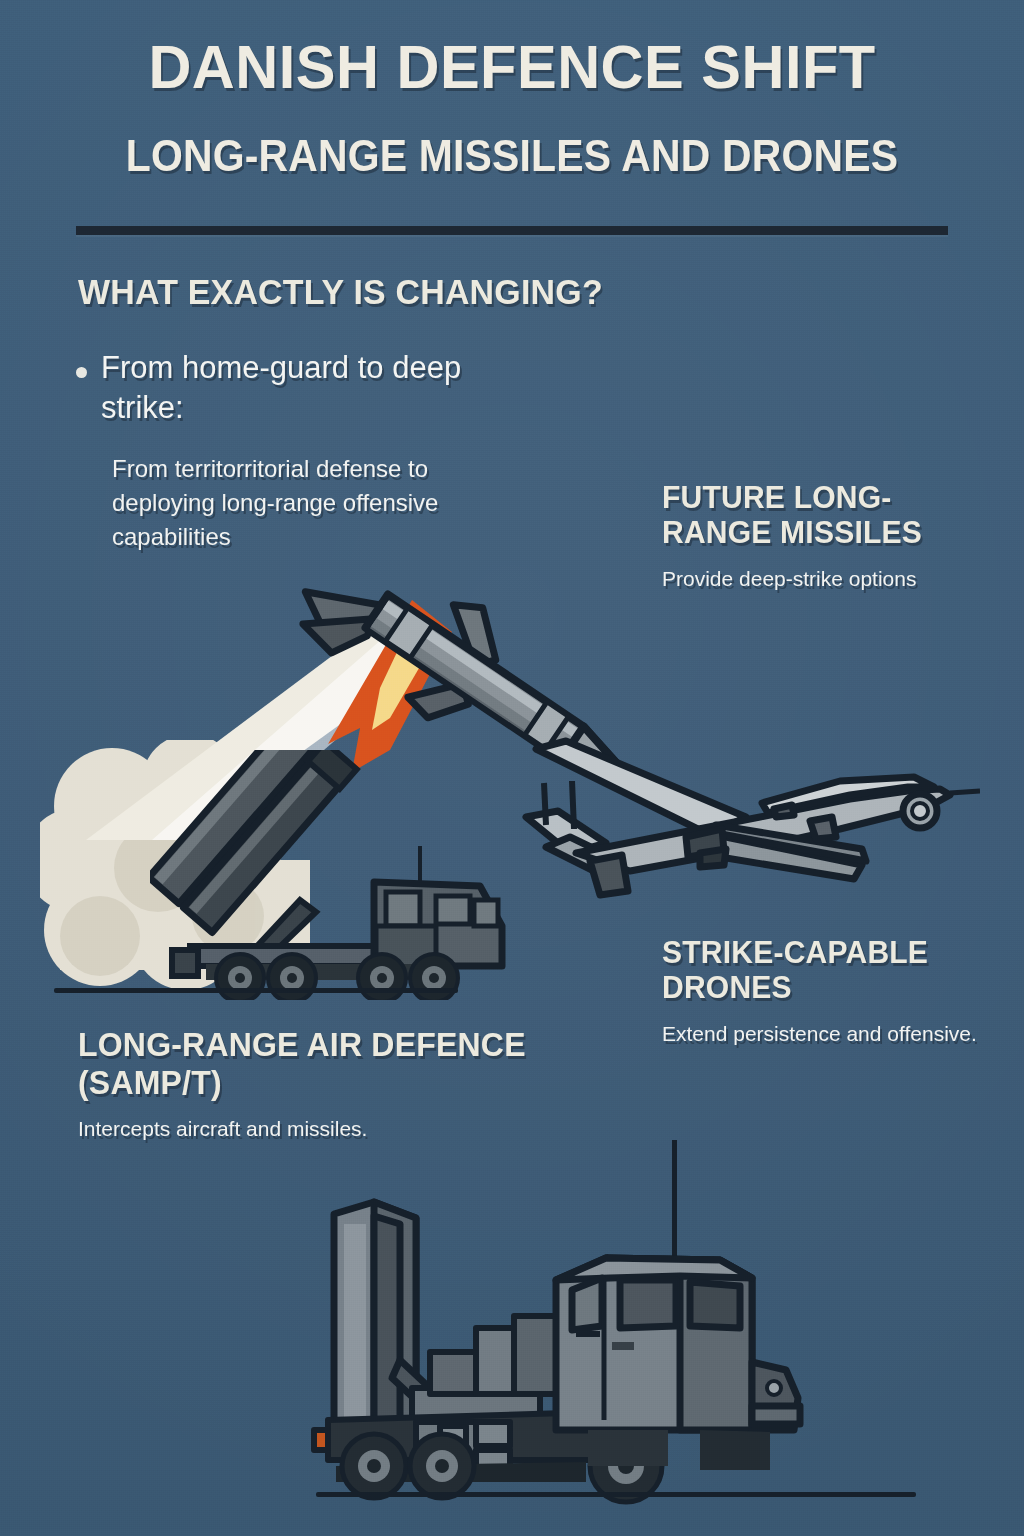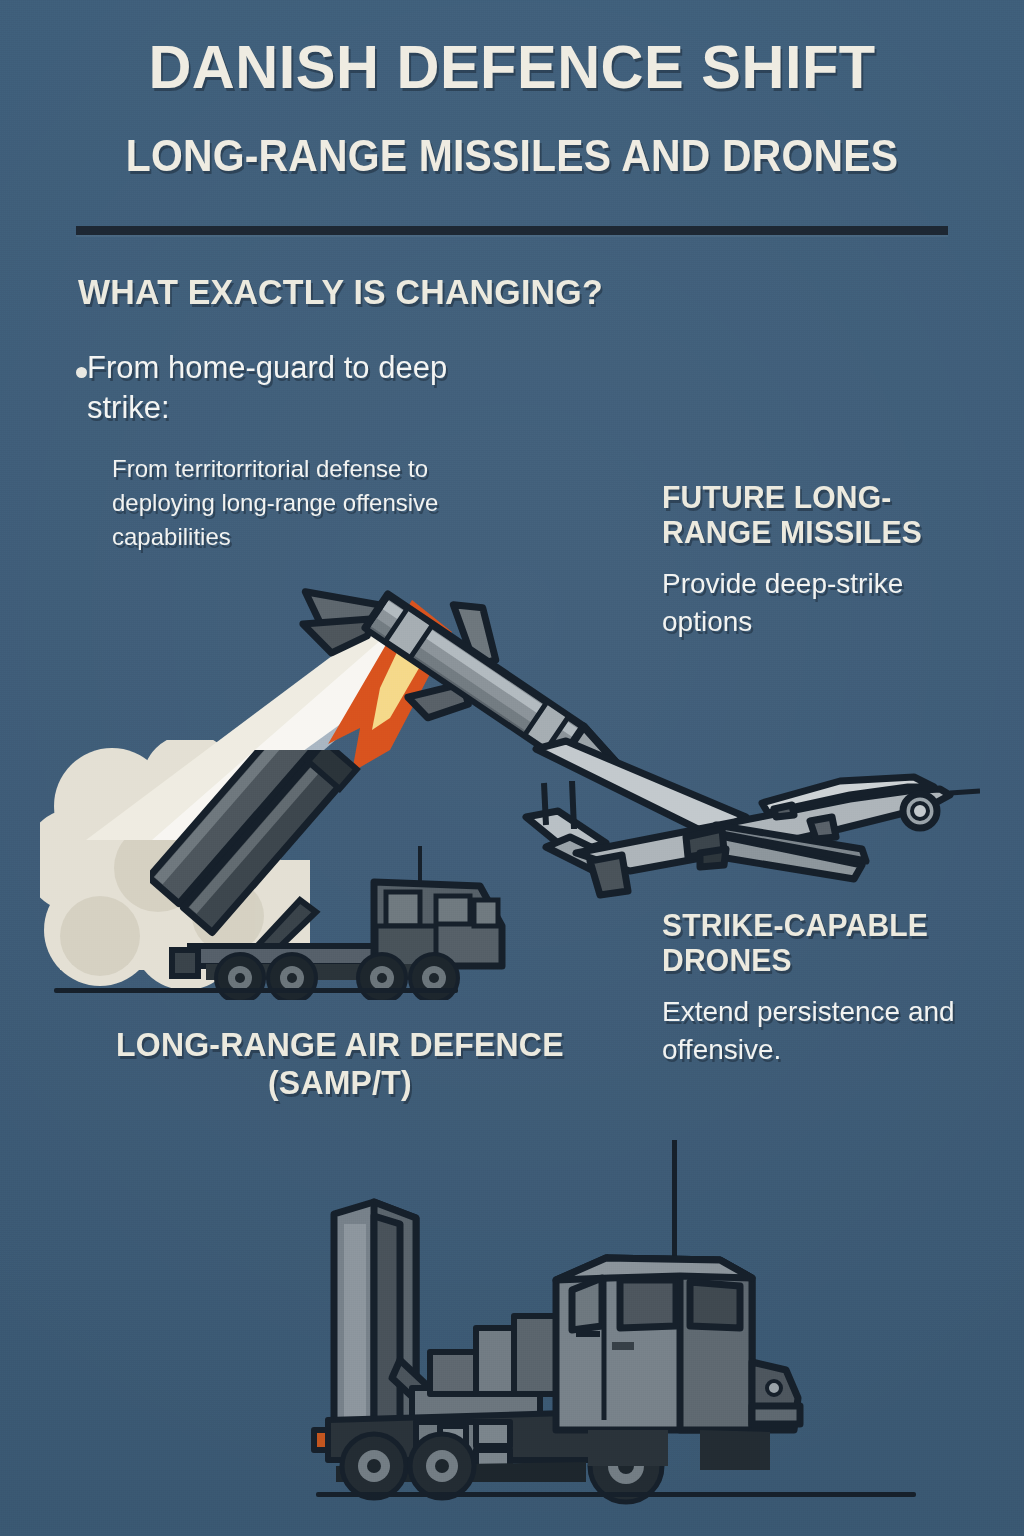--- a/index.html
+++ b/index.html
@@ -60,44 +60,44 @@
   #q-head{
     position:absolute;left:78px;top:272px;
     font-size:35px;font-weight:bold;
     color:#eceadf;letter-spacing:.2px;
     transform:scaleX(.97);transform-origin:left center;
   }
 
   #bullet-block{
     position:absolute;left:76px;top:348px;width:450px;
   }
-  #bullet-block .row{display:flex;align-items:flex-start;}
+  #bullet-block .row{display:flex;align-items:flex-start;gap:14px;}
   #bullet-dot{
     flex:0 0 auto;width:11px;height:11px;border-radius:50%;
     background:#e8e8e2;margin-top:19px;
   }
   #bullet-lead{
     font-size:31px;line-height:1.30;color:#f4f5f3;font-weight:normal;
   }
   #bullet-body{
     position:absolute;left:112px;top:452px;width:400px;
     font-size:24px;line-height:1.42;color:#f2f3f1;
   }
 
   .col-head{
     font-size:31px;font-weight:bold;line-height:1.14;
     color:#ecead f;color:#eceadf;letter-spacing:.2px;
     transform:scaleX(.97);transform-origin:left center;
   }
   .col-body{
-    font-size:28px;line-height:1.36;color:#f2f3f1;margin-top:14px;
+    font-size:21px;line-height:1.36;color:#f2f3f1;margin-top:14px;
   }
   #blk-future{ position:absolute;left:662px;top:444px;width:330px;margin-top:36px; }
-  #blk-drones{ position:absolute;left:662px;top:908px;width:340px; }
-  #blk-samp  { position:absolute;left:78px; top:1026px;width:540px;text-align:center; }
+  #blk-drones{ position:absolute;left:662px;top:935px;width:340px; }
+  #blk-samp  { position:absolute;left:78px; top:1026px;width:540px; }
   #blk-samp .col-head{ font-size:33px; }
 
   
   .art{position:absolute;}
   .ground{
     position:absolute;height:5px;background:#16202b;border-radius:2px;
   }
 </style>
 </head>
 <body>
@@ -313,16 +313,17 @@
     <div class="col-body tshadow">Provide deep-strike options</div>
   </div>
 
   <div id="blk-drones">
     <div class="col-head tshadow">STRIKE-CAPABLE DRONES</div>
     <div class="col-body tshadow">Extend persistence and offensive.</div>
   </div>
 
   <div id="blk-samp">
     <div class="col-head tshadow">LONG-RANGE AIR DEFENCE (SAMP/T)</div>
+    <div class="col-body tshadow">Intercepts aircraft and missiles.</div>
   </div>
 
   <div id="grain"></div>
 </div>
 
 </body></html>

